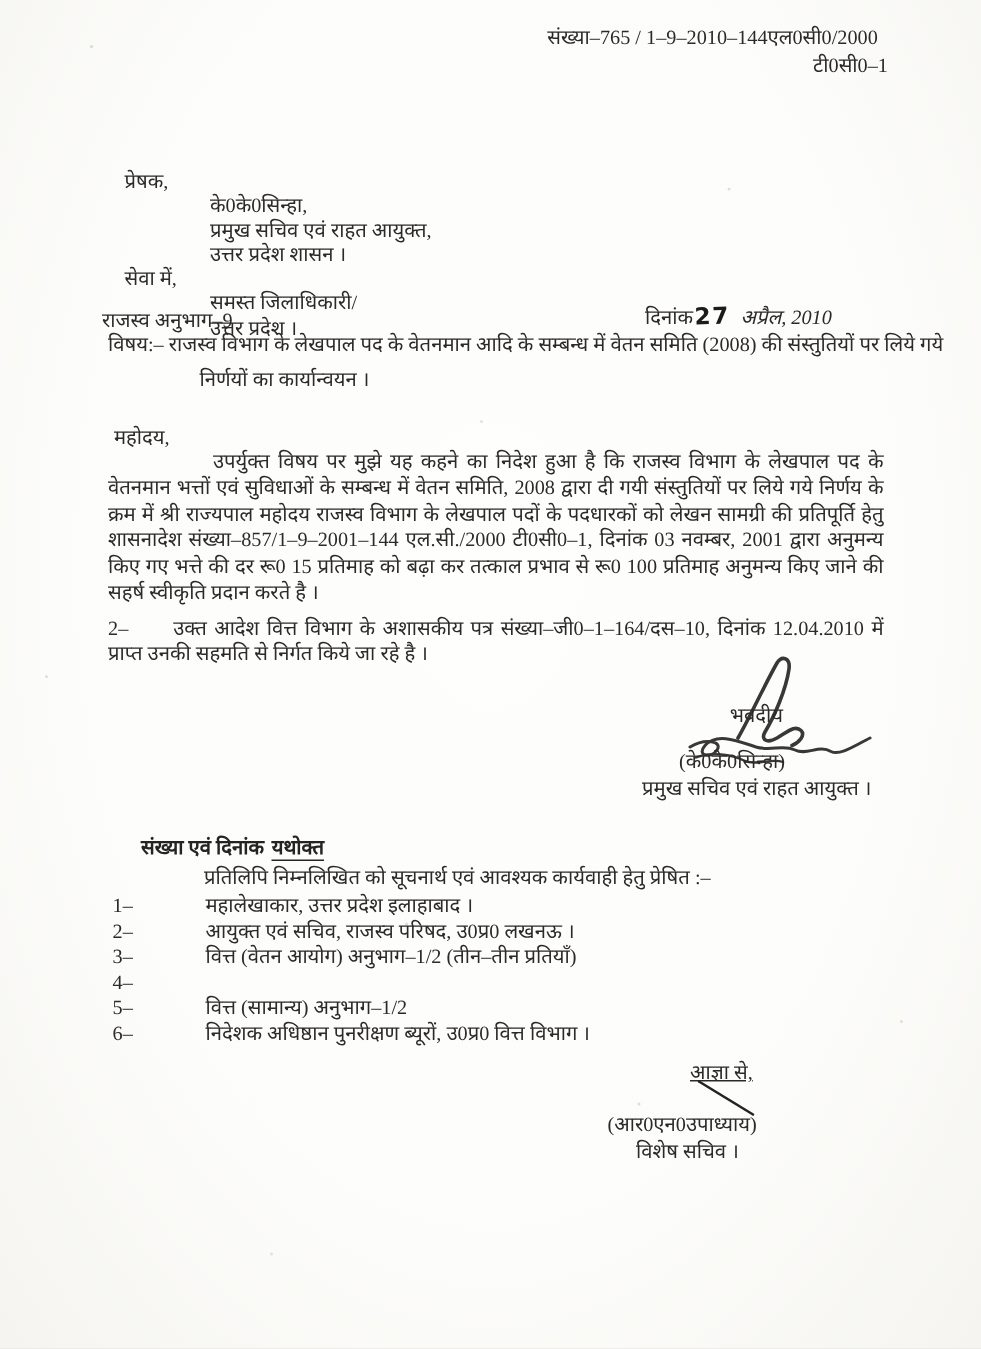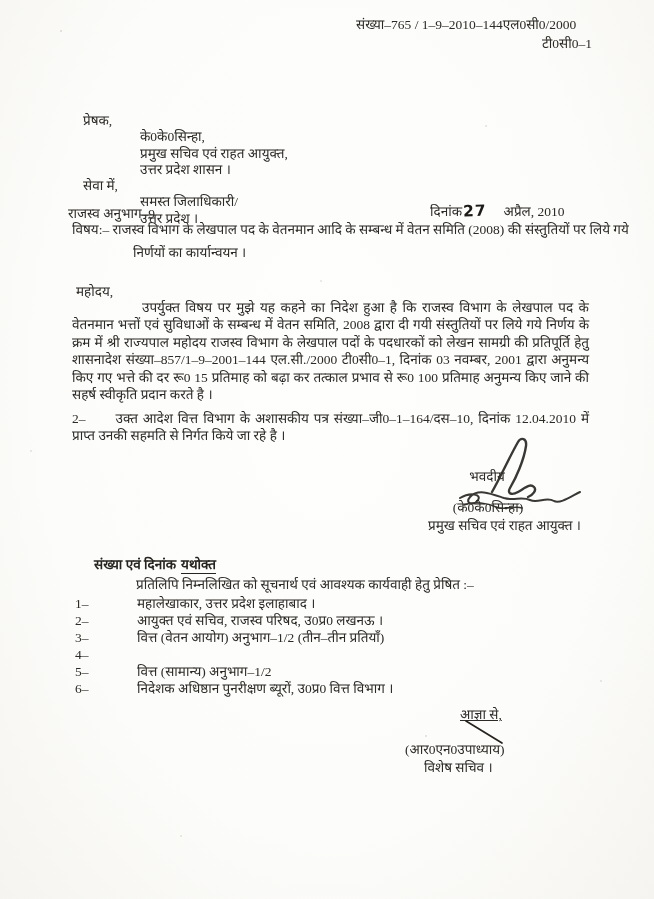--- a/index.html
+++ b/index.html
@@ -11,55 +11,55 @@
   .page{
     position:relative;width:654px;height:899px;overflow:hidden;
     background:radial-gradient(ellipse at 50% 42%, #fefefd 0%, #fcfcfa 62%, #f5f4f0 100%);
     color:#2c2a26;
     font-size:13.5px;
     -webkit-font-smoothing:antialiased;
   }
   .t{position:absolute;white-space:nowrap;}
   
   .ref-block{position:absolute;top:15px;left:356px;width:238px;line-height:19px;}
-  .ref-line1{display:block;text-align:left;}
+  .ref-line1{display:block;text-align:center;}
   .ref-line2{display:block;text-align:right;padding-right:2px;}
   
   .addr{position:absolute;left:83px;top:69px;line-height:16.3px;margin-top:44px;}
   .addr .indent{margin-left:57px;}
   
   .section-name{left:68px;top:204px;font-family:Liberation Serif, serif;}
   .date-line{left:430px;top:202px;}
   .date-day{
     display:inline-block;font-weight:bold;font-size:15.5px;color:#1d1b18;
     transform:rotate(-2deg);margin:0 3px 0 1px;letter-spacing:1px;
     font-family:"DejaVu Sans",sans-serif;
   }
-  .date-rest{margin-left:14px;}
+  .date-rest{margin-left:4px;font-style:italic;}
   
   .subject{
     position:absolute;left:72px;top:218px;width:520px;line-height:23px;
     padding-left:61px;text-indent:-61px;
   }
   .subject .subj-label{font-weight:normal;}
   .salutation{left:76px;top:282px;}
   
   .para1{
     position:absolute;left:72px;top:299px;width:517px;
     text-align:justify;line-height:17.4px;text-indent:70px;
   }
   .para2{
     position:absolute;left:72px;top:410px;width:517px;
     text-align:justify;line-height:17.4px;
   }
   .para2 .p2num{display:inline-block;}
   .para2 .p2gap{display:inline-block;width:30px;}
   
   .sig-scribble{position:absolute;left:430px;top:434px;}
-  .sig-closing{position:absolute;left:452px;top:467px;width:70px;text-align:center;}
+  .sig-closing{position:absolute;left:452px;top:467px;width:70px;text-align:right;}
   .sig-name{position:absolute;left:398px;top:498px;width:180px;text-align:center;}
   .sig-designation{position:absolute;left:394px;top:516px;width:221px;text-align:center;}
   
   .endorse-heading{left:94px;top:555px;font-weight:bold;color:#262420;}
   .endorse-heading .u{border-bottom:1.3px solid #262420;margin-left:5px;padding-bottom:1px;}
   .copy-line{left:136px;top:575px;}
   .copy-list{position:absolute;left:75px;top:596px;width:505px;}
   .list-row{display:flex;line-height:16.9px;}
   .list-row .num{width:62px;flex:0 0 62px;}
   .list-row .txt{flex:1;white-space:nowrap;}

